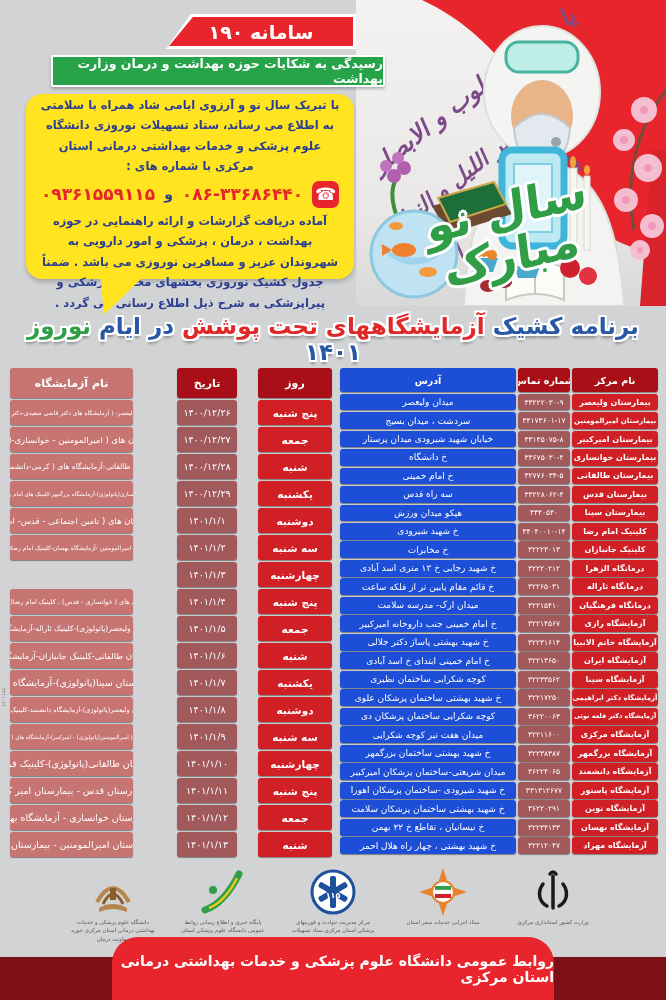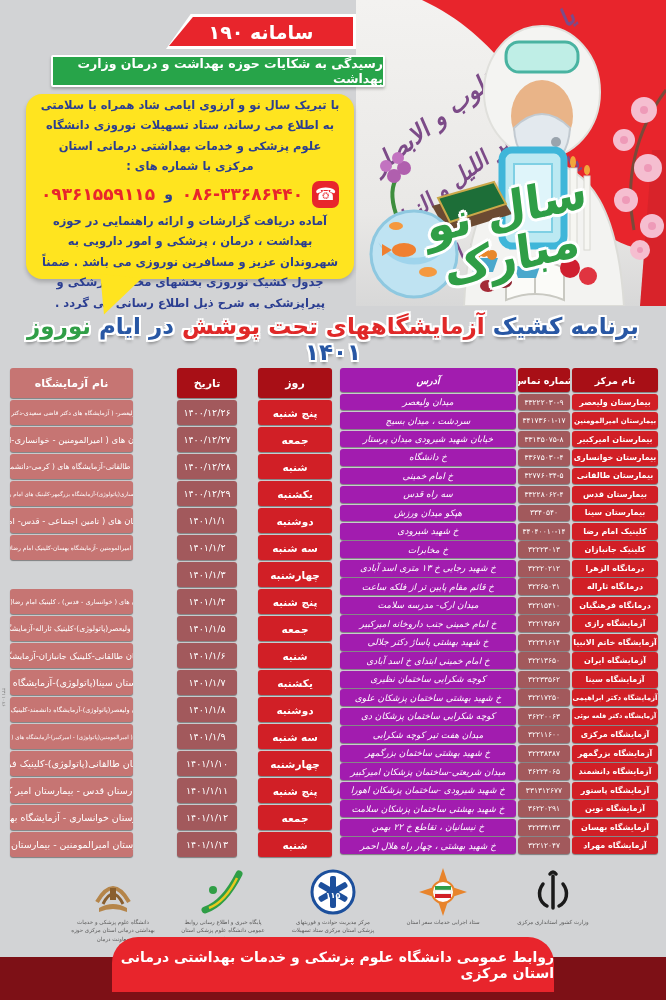--- a/index.html
+++ b/index.html
@@ -69,35 +69,35 @@
   .tbl-schedule .td { height:25px; }
   .tbl-schedule .th { height:30px; font-size:11px; }
   .col-day  { width:74px; background:#d11f26; font-weight:bold; font-size:10.5px;margin-left:21px; }
   .col-date { width:60px; background:#a2595c; font-size:9.5px; direction:ltr;margin-left:44px; }
   .col-lab  { flex:1; background:#c67573; font-size:9.5px; }
   .tbl-contact .tr { margin-bottom:1.6px; }
   .tbl-contact .td { height:16.9px; }
   .tbl-contact .th { height:24px; font-size:9.5px; }
   .col-cname { width:86px; background:#d11f26; font-size:8px; font-weight:bold; }
   .col-phone { width:52px; background:#a2595c; font-size:7.5px; direction:ltr; }
-  .col-addr  { flex:1; background:#a21caf; font-size:9px;font-style:italic; }
+  .col-addr  { flex:1; background:#1d4ed8; font-size:9px; }
   .tbl-schedule .tr .th.col-day, .tbl-schedule .tr .th.col-date,
   .tbl-contact .tr .th.col-cname, .tbl-contact .tr .th.col-phone { background:#a80f16; }
 
   
   .logos { position:absolute; left:0; top:864px; width:666px; height:76px;
     display:flex; justify-content:center; align-items:flex-start; gap:24px; }
   .logo-item { width:86px; display:flex; flex-direction:column; align-items:center; }
   .logo-icon { height:52px; display:flex; align-items:flex-end; justify-content:center; }
   .logo-cap { margin-top:2px; font-size:5.5px; line-height:1.5; color:#5a5a5a;
     text-align:center; direction:rtl; }
 
   
   .footer-band { position:absolute; left:0; top:957px; width:666px; height:43px; background:#7d1016; }
-  .footer-pill { position:absolute; left:112px; top:937px; width:442px; height:55px;
+  .footer-pill { position:absolute; left:112px; top:937px; width:442px; height:63px;
     background:#e8252c; border-radius:26px 26px 0 0;
     display:flex; align-items:center; justify-content:center;
     color:#fff; font-weight:bold; font-size:14px; direction:rtl; }
 
   .side-note { position:absolute; left:1px; top:688px; writing-mode:vertical-rl;
     font-size:5px; color:#8a8a8a; letter-spacing:1px; }
 </style>
 </head>
 <body>
 

